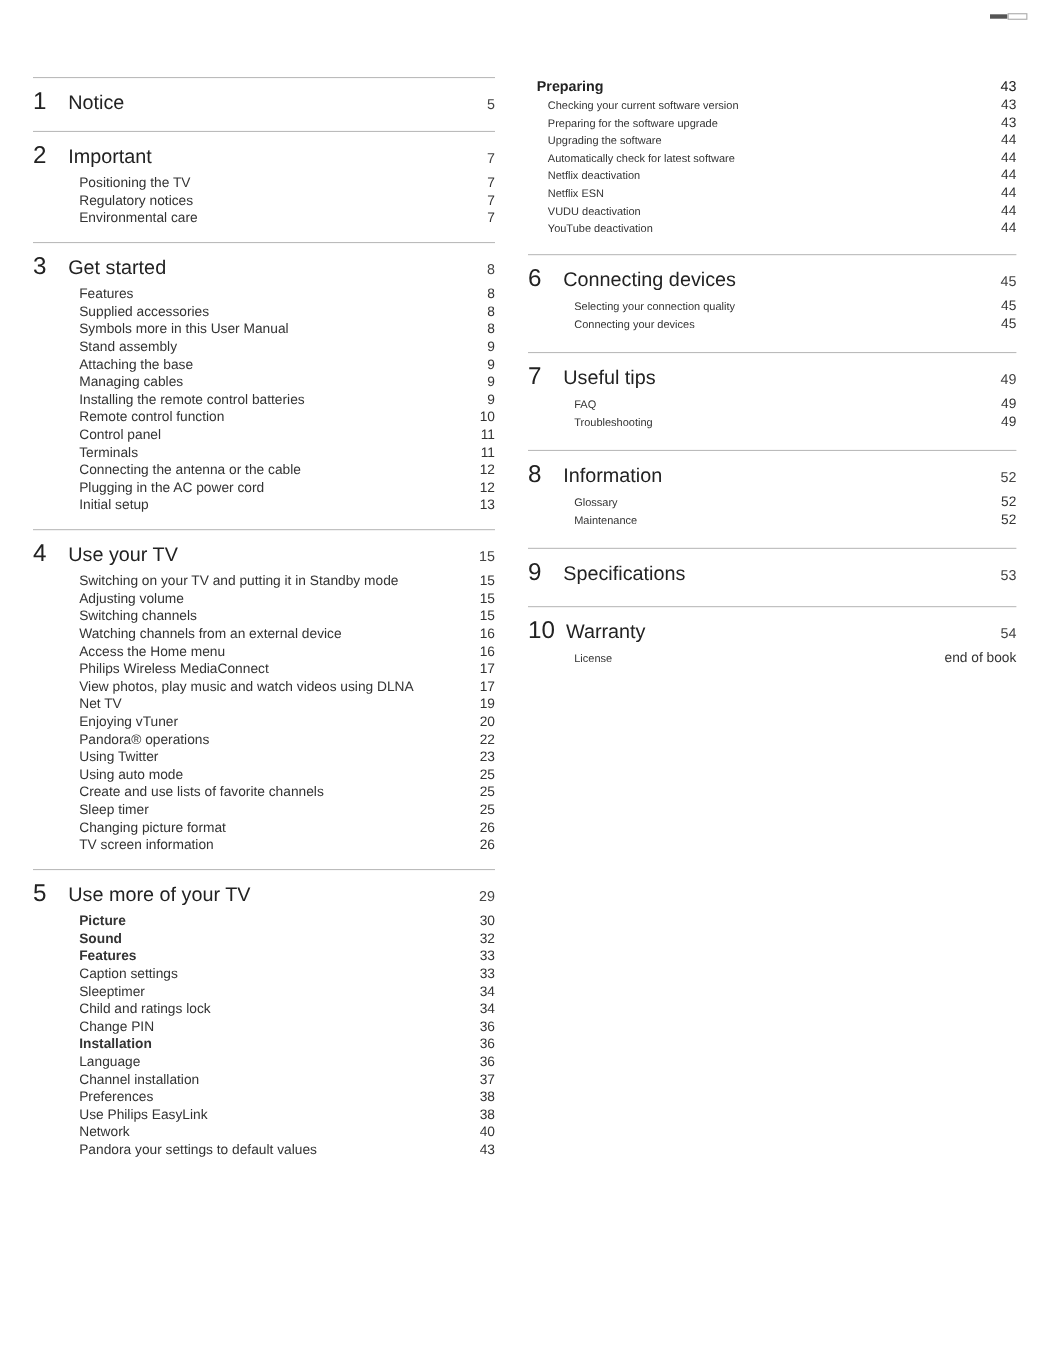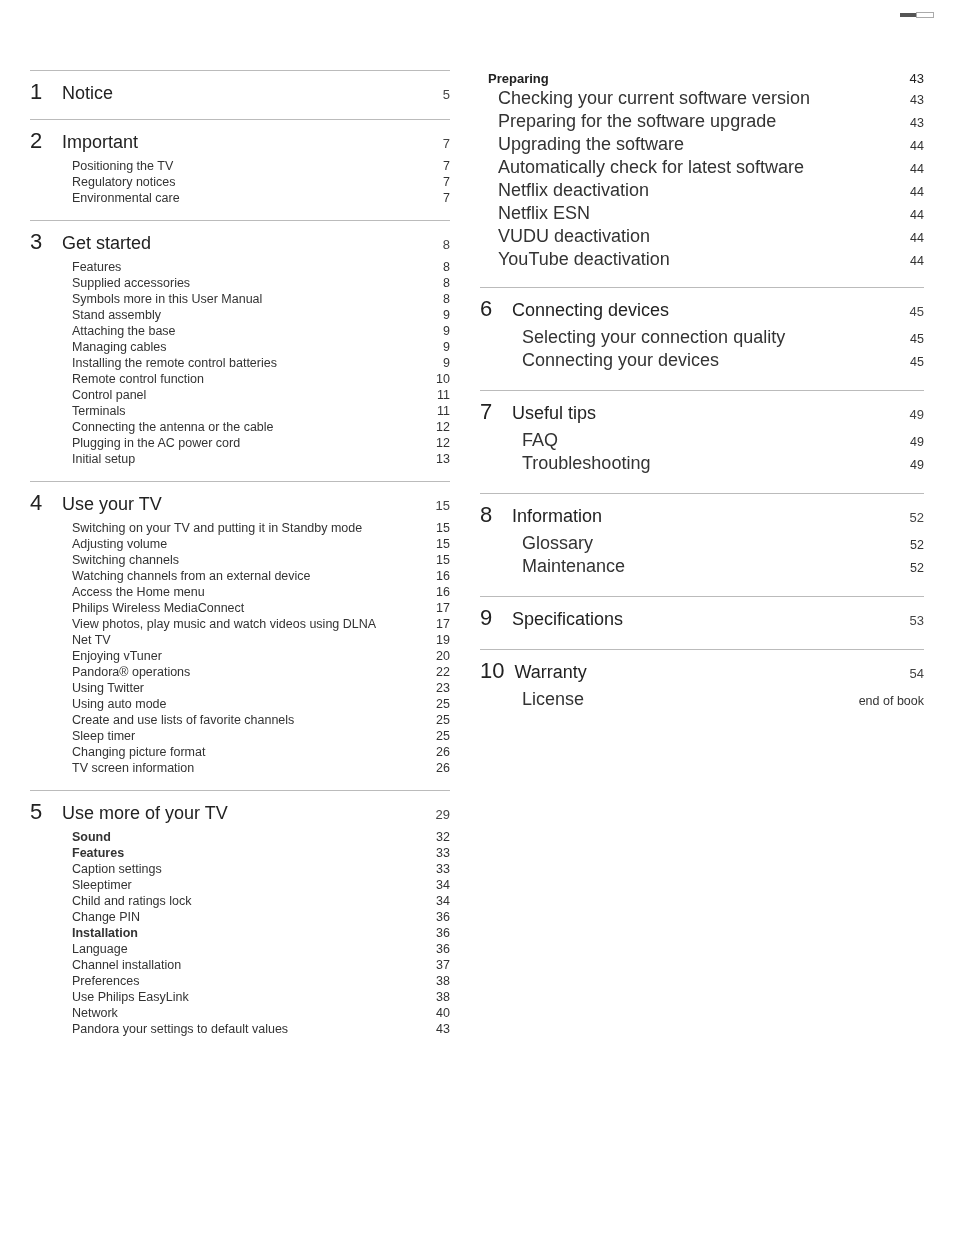--- a/index.html
+++ b/index.html
@@ -166,21 +166,21 @@
     }
 
     .right-sub-item {
       display: flex;
       justify-content: space-between;
       align-items: baseline;
       padding: 1px 0;
     }
 
     .right-sub-item-label {
-      font-size: 18px;
+      font-size: 10px;
       color: #333;
     }
 
     .right-sub-item-page {
       font-size: 12.5px;
       color: #333;
     }
 
     .right-divider {
       border: none;
@@ -387,20 +387,24 @@
         <hr class="section-divider">
         <div class="section-header">
           <div class="section-title-row">
             <span class="section-num">5</span>
             <span class="section-title">Use more of your TV</span>
           </div>
           <span class="section-page">29</span>
         </div>
         <div class="sub-items">
           <div class="sub-item">
+            <span class="sub-item-label bold">Picture</span>
+            <span class="sub-item-page">30</span>
+          </div>
+          <div class="sub-item">
             <span class="sub-item-label bold">Sound</span>
             <span class="sub-item-page">32</span>
           </div>
           <div class="sub-item">
             <span class="sub-item-label bold">Features</span>
             <span class="sub-item-page">33</span>
           </div>
           <div class="sub-item">
             <span class="sub-item-label">Caption settings</span>
             <span class="sub-item-page">33</span>

